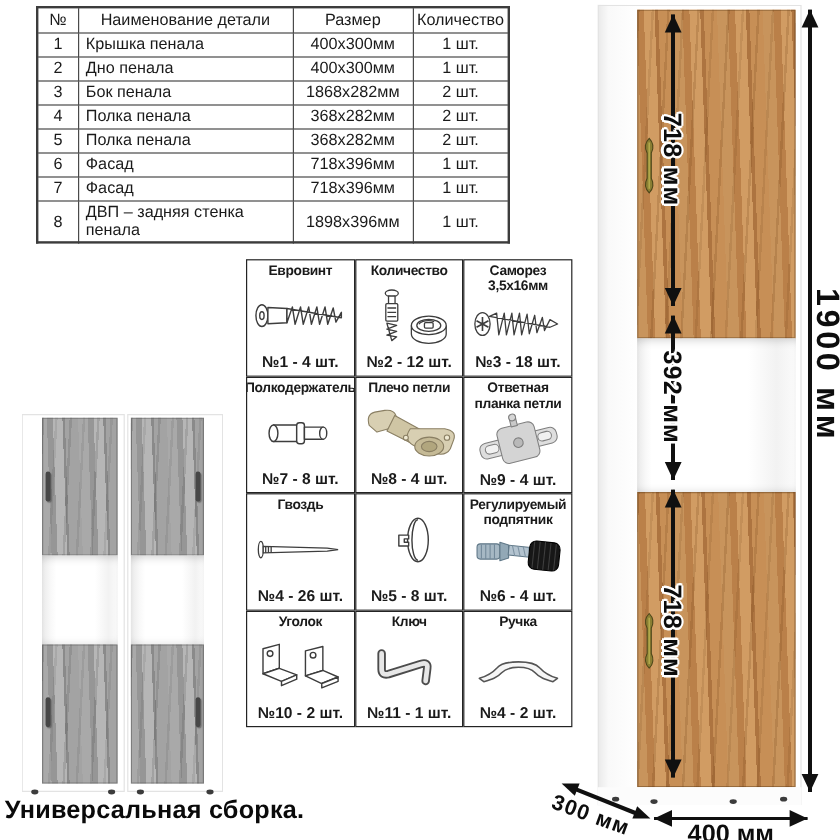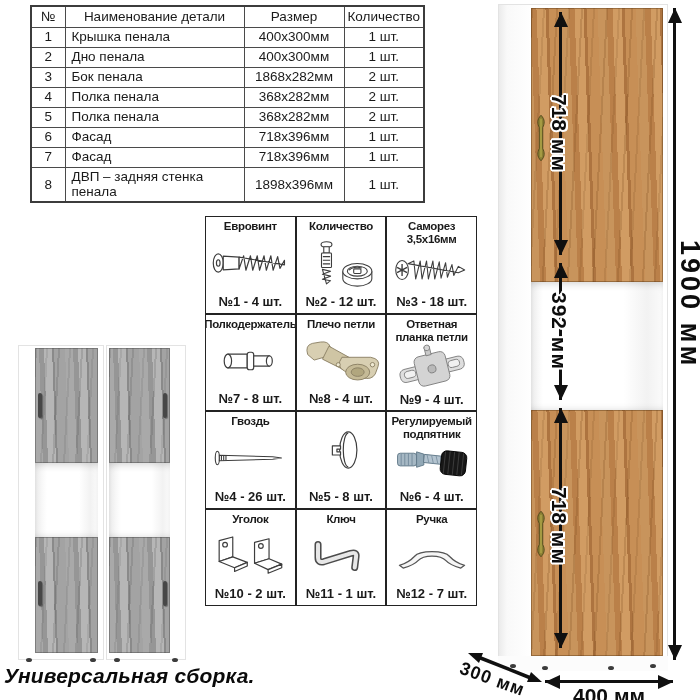--- a/index.html
+++ b/index.html
@@ -63,21 +63,21 @@
   .harrow::after{content:"";position:absolute;right:0;top:0;width:0;height:0;
           border-top:7px solid transparent;border-bottom:7px solid transparent;border-left:15px solid #101010;}
 
   .halo{text-shadow:2px 0 0 #fff,-2px 0 0 #fff,0 2px 0 #fff,0 -2px 0 #fff,
         1.5px 1.5px 0 #fff,-1.5px -1.5px 0 #fff,1.5px -1.5px 0 #fff,-1.5px 1.5px 0 #fff;}
   .vlabel{position:absolute;writing-mode:vertical-rl;font-weight:bold;font-size:21px;
           letter-spacing:1px;color:#0d0d0d;white-space:nowrap;}
   .hlabel{position:absolute;font-weight:bold;font-size:21px;color:#0d0d0d;white-space:nowrap;}
 
   .caption{position:absolute;left:4px;top:664px;font-weight:bold;font-size:21px;
-           letter-spacing:0.2px;color:#0a0a0a;font-style:italic;}
+           letter-spacing:0.2px;color:#0a0a0a;}
 </style>
 </head>
 <body>
 
 <div id="canvas">
 
   <table class="parts" style="border:2px solid #3c3c3c;">
     <colgroup>
         <col style="width:34px">
         <col style="width:179px">
@@ -323,21 +323,21 @@
       <div class="hw-qty">№11 - 1 шт.</div>
     </div>
 
     <div class="hw-cell">
       <div class="hw-title">Ручка</div>
       <div class="hw-icon">
         <svg width="80" height="28" viewBox="0 0 86 30">
           <path d="M8 25 C15 23 19 21 24 15.5 C30 8.5 56 8.5 62 15.5 C67 21 71 23 78 25 L74 28 C67 26 62 24.5 58 20 C52 13.5 34 13.5 28 20 C24 24.5 19 26 12 28 Z" fill="#f6f6f6" stroke="#555" stroke-width="1.4" stroke-linejoin="round"></path>
         </svg>
       </div>
-      <div class="hw-qty">№12 - 7 шт.</div>
+      <div class="hw-qty">№4 - 2 шт.</div>
     </div>
   </div>
 
   <div class="cab" style="left:18px;top:345px;width:86px;height:315px;">
     <div class="door graywood" style="left:17px;top:3px;width:63px;height:115px;"></div>
     <div class="niche" style="left:17px;top:118px;width:63px;height:74px;"></div>
     <div class="door graywood" style="left:17px;top:192px;width:63px;height:116px;"></div>
     <div class="sm-handle" style="left:20px;top:48px;"></div>
     <div class="sm-handle" style="left:20px;top:236px;"></div>
     <div class="foot" style="left:8px;bottom:-2px;"></div>

